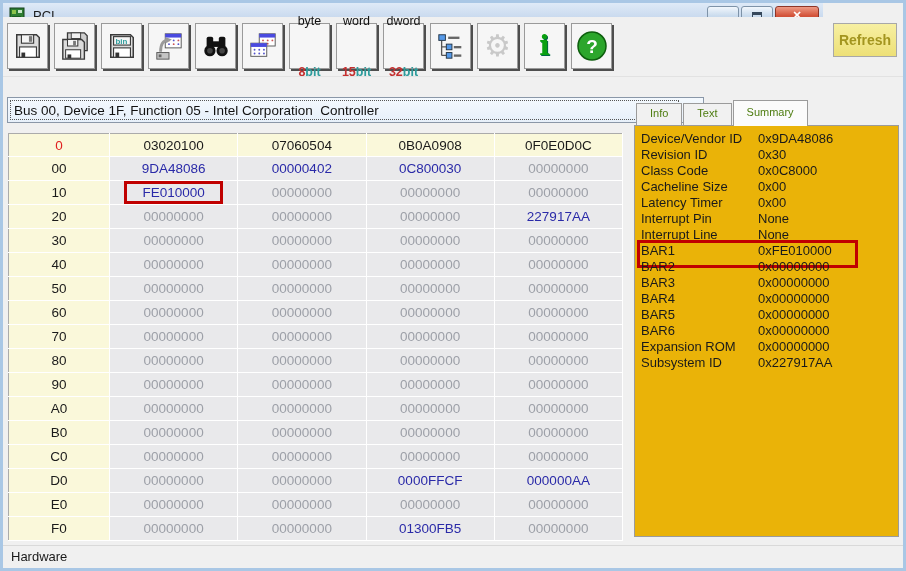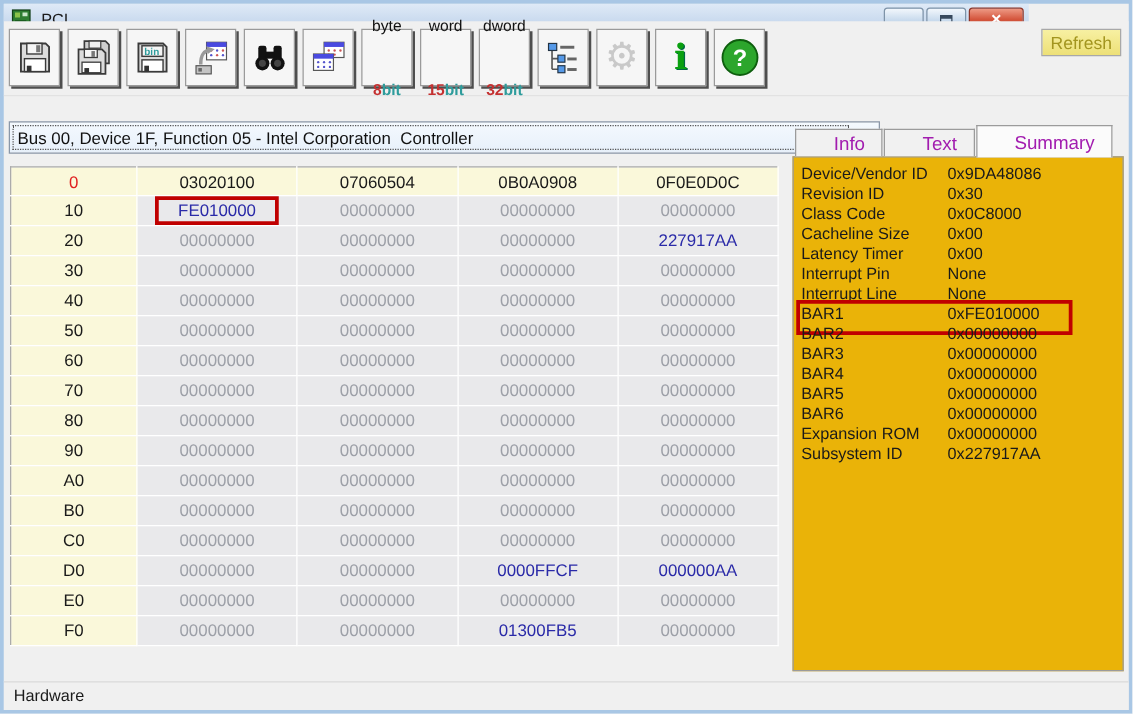--- a/index.html
+++ b/index.html
@@ -47,24 +47,24 @@
     display:flex; flex-direction:column; align-items:center; justify-content:center;
     cursor:default; flex:none;
   }
   .tbtn svg{ display:block; }
   .sizebtn{ font-size:12.5px; line-height:14px; text-align:center;gap:37px; }
   .sizebtn .l1{ color:#111; }
   .sizebtn .num{ color:#C43030; font-weight:bold; }
   .sizebtn .unit{ color:#2E9C9C; font-weight:bold; }
   .refresh-btn{
     position:absolute; right:6px; top:6px;
-    width:64px; height:22px;
+    width:64px; height:34px;
     background:linear-gradient(#F7F0A2,#EDE077);
     border:1px solid #A8A8A8;
-    color:#A3951F; font-size:14px; font-weight:normal;
+    color:#A3951F; font-size:14px; font-weight:bold;
     display:flex; align-items:center; justify-content:center; cursor:default;text-align:right;
   }
   
   .combo{
     position:absolute; left:4px; top:94px; width:697px; height:26px;
     background:linear-gradient(#F4F9FE,#E7F0FA);
     border:1px solid #8A97A8;
     display:flex; align-items:center;
     font-size:13.5px; color:#111;
   }
@@ -89,23 +89,23 @@
   .hexgrid td.nonzero{ color:#2A2AA8; }
   .hexgrid tr.hdr td.red0{ color:#E02020; }
   .cellbox{
     display:inline-block; border:3px solid #C00000; padding:0 15px;
     line-height:17px; margin:-2px 0;
   }
   
   .panel{ position:absolute; left:631px; top:96px; width:265px; }
   .tabs{ display:flex; align-items:flex-end; height:26px; padding-left:2px; position:relative; z-index:2; }
   .tab{
-    height:22px; padding:3px 13px 0 30px; margin-right:1px;
+    height:22px; padding:3px 13px 0 13px; margin-right:1px;
     background:#F1F1F1; border:1px solid #9B9B9B; border-bottom:none;
-    font-size:15px; color:#a21caf; cursor:default;
+    font-size:11px; color:#4d7c0f; cursor:default;
   }
   .tab.active{ height:26px; padding-top:5px; background:#FBFBFB; margin-bottom:-1px; }
   .panel-body{
     position:relative; z-index:1;
     border:1px solid #9B9B9B; background:#eab308;
     height:412px; padding:5px 0 0 6px;
   }
   .sumrow{ display:flex; height:16px; font-size:13px; color:#1A1A1A; position:relative; }
   .slabel{ width:117px; flex:none; }
   .svalue{ flex:1; }
@@ -285,20 +285,27 @@
   <div class="hex-wrap">
     <table class="hexgrid">
       <tbody>
         <tr class="hdr">
           <td class="rl red0">0</td>
           <td class="cellh">03020100</td>
           <td class="cellh">07060504</td>
           <td class="cellh">0B0A0908</td>
           <td class="cellh">0F0E0D0C</td>
         </tr>
+      <tr>
+            <td class="rl">00</td>
+            <td class="cell nonzero">9DA48086</td>
+            <td class="cell nonzero">00000402</td>
+            <td class="cell nonzero">0C800030</td>
+            <td class="cell zero">00000000</td>
+          </tr>
           <tr>
             <td class="rl">10</td>
             <td class="cell nonzero"><span class="cellbox">FE010000</span></td>
             <td class="cell zero">00000000</td>
             <td class="cell zero">00000000</td>
             <td class="cell zero">00000000</td>
           </tr>
           <tr>
             <td class="rl">20</td>
             <td class="cell zero">00000000</td>

